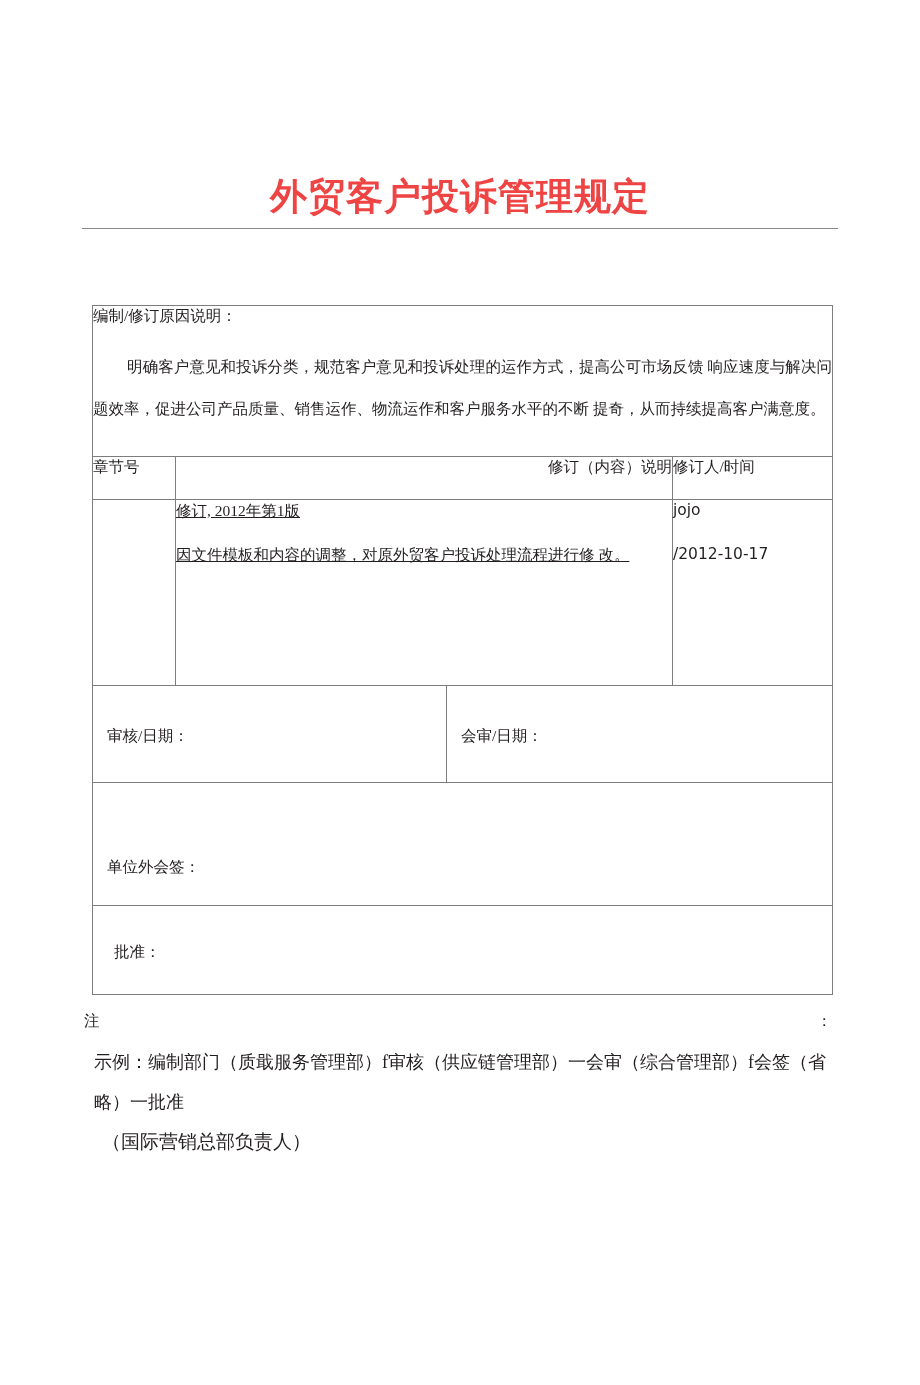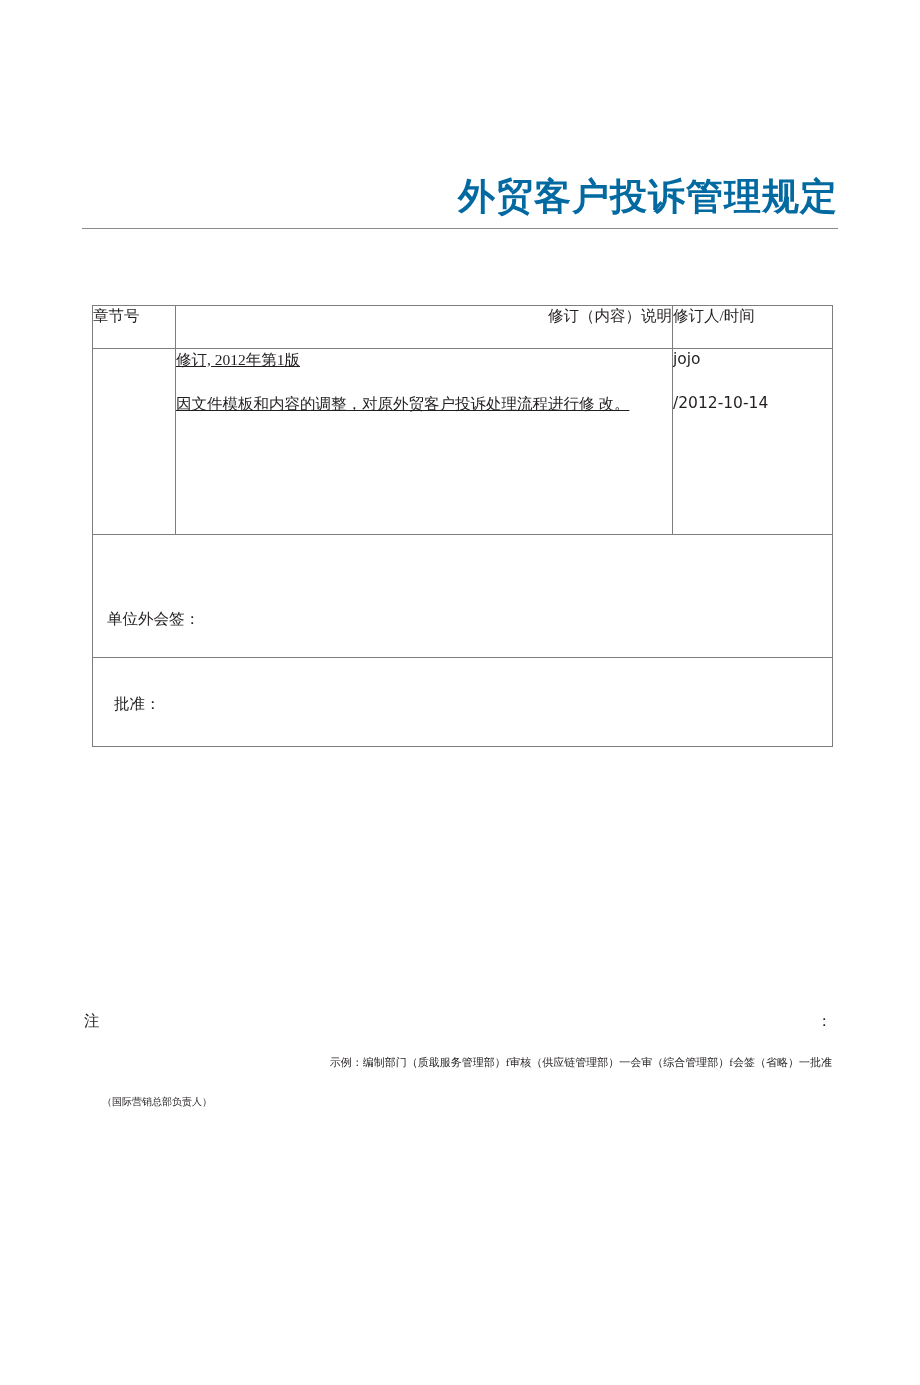--- a/index.html
+++ b/index.html
@@ -27,23 +27,23 @@
     position: absolute;
     left: 82px;
     top: 172px;
     width: 756px;
   }
   .doc-title {
     font-family: "DejaVu Sans", "Liberation Sans", sans-serif;
     font-size: 37px;
     font-weight: 600;
     letter-spacing: 1px;
-    text-align: right;
+    text-align: center;
     line-height: 1.35;
-    color: #0369a1;
+    color: #ef4444;
     margin: 0;
     white-space: nowrap;
   }
   .title-rule {
     margin-top: 6px;
     border-top: 1px solid #8a8a8a;
     width: 756px;
     height: 0;
   }
 
@@ -173,28 +173,27 @@
     right: 0;
     top: 0;
   }
   .note-line {
     font-size: 15.5px;
     line-height: 34px;
     margin: 0;
     padding-left: 10px;
   }
   .note-example {
-    font-size: 11px;
+    font-size: 18px;
     line-height: 40px;
     margin: 8px 0 0 0;
     padding-left: 10px;
-    text-align: right;
   }
   .note-example-cont {
-    font-size: 10px;
+    font-size: 19px;
     line-height: 40px;
     margin: 0;
     padding-left: 18px;
   }
 </style>
 </head>
 <body>
 
 <div class="page">
 
@@ -205,39 +204,53 @@
 
   <table class="doc-table">
     <colgroup>
       <col style="width:83px">
       <col style="width:271px">
       <col style="width:226px">
       <col style="width:160px">
     </colgroup>
     <tbody>
 
+      <tr>
+        <td class="cell-intro" colspan="4">
+          <p class="intro-label">编制/修订原因说明：</p>
+          <p class="intro-body">明确客户意见和投诉分类，规范客户意见和投诉处理的运作方式，提高公可市场反馈 响应速度与解决问题效率，促进公司产品质量、销售运作、物流运作和客户服务水平的不断 提奇，从而持续提高客户满意度。</p>
+        </td>
+      </tr>
 
       <tr>
         <td class="cell-head">章节号</td>
         <td class="cell-head center" colspan="2">修订（内容）说明</td>
         <td class="cell-head">修订人/时间</td>
       </tr>
 
       <tr>
         <td class="cell-sec"></td>
         <td class="cell-desc" colspan="2">
           <p class="desc-line">修订, 2012年第1版</p>
           <p class="desc-line">因文件模板和内容的调整，对原外贸客户投诉处理流程进行修 改。</p>
         </td>
         <td class="cell-rev">
           <p class="rev-line">jojo</p>
-          <p class="rev-line">/2012-10-14</p>
-        </td>
-      </tr>
-
+          <p class="rev-line">/2012-10-17</p>
+        </td>
+      </tr>
+
+      <tr>
+        <td class="cell-sign" colspan="2">
+          <span class="sign-label">审核/日期：</span>
+        </td>
+        <td class="cell-sign" colspan="2">
+          <span class="sign-label">会审/日期：</span>
+        </td>
+      </tr>
 
       <tr>
         <td class="cell-sign-tall" colspan="4">
           <span class="sign-label-tall">单位外会签：</span>
         </td>
       </tr>
 
       <tr>
         <td class="cell-sign-approve" colspan="4">
           <span class="sign-label-approve">批准：</span>

